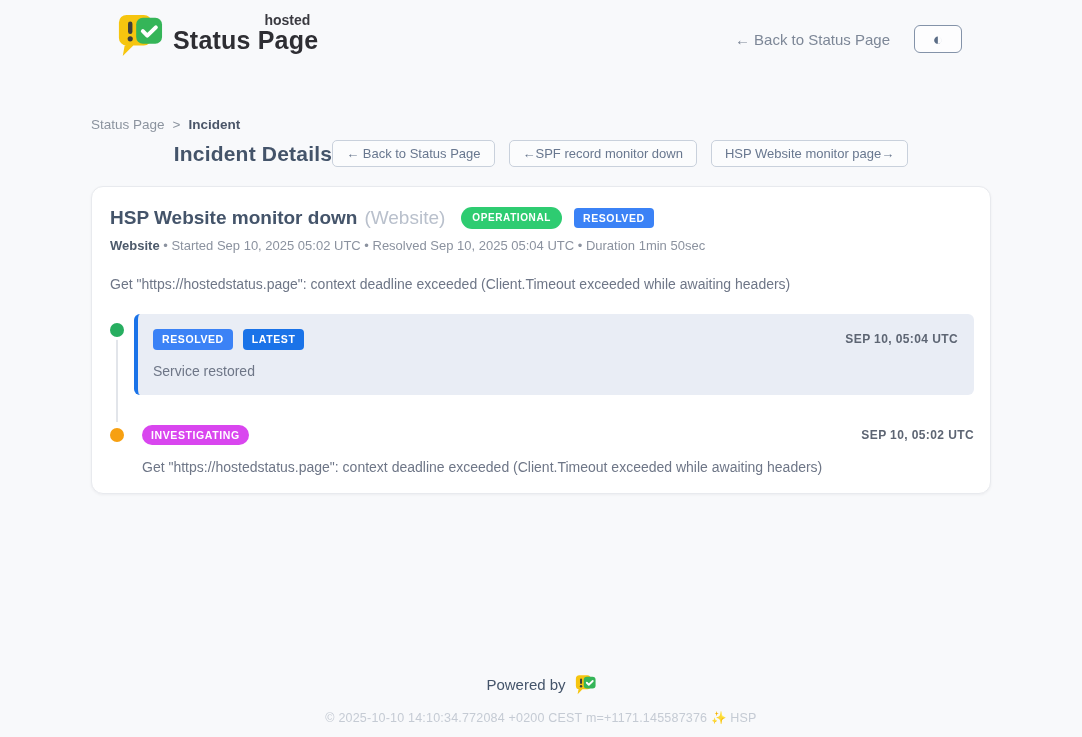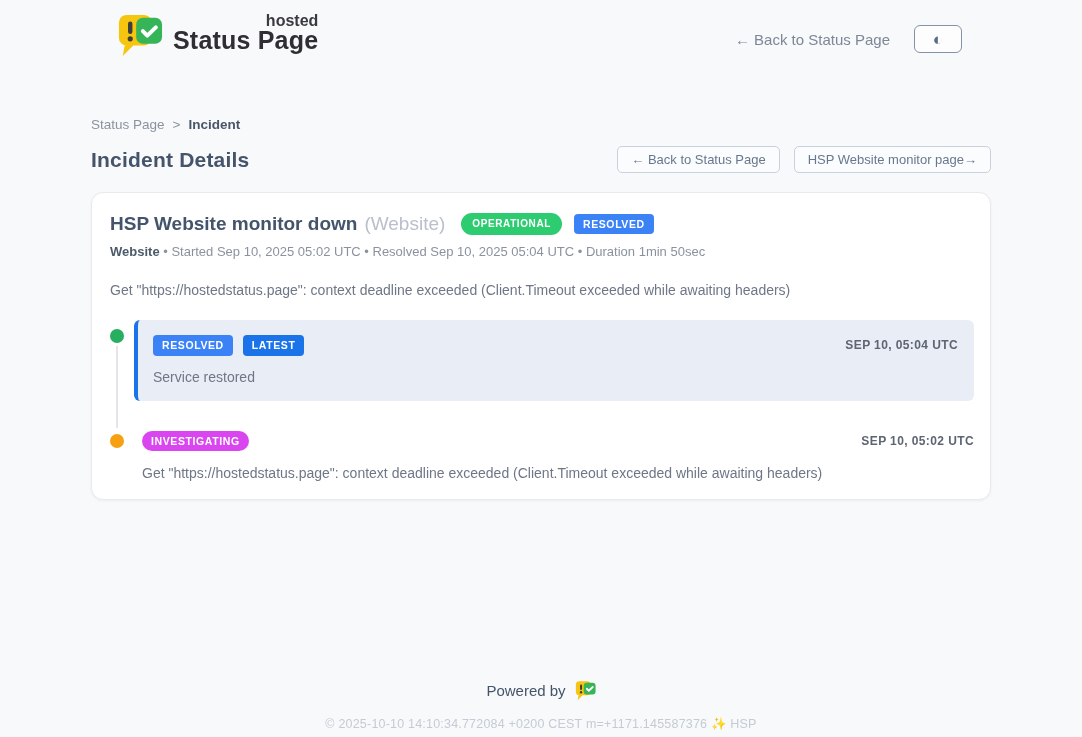--- a/index.html
+++ b/index.html
@@ -5,33 +5,33 @@
   * { margin:0; padding:0; box-sizing:border-box; }
   html,body { background:#f8f9fb; }
   body { font-family:"Liberation Sans", sans-serif; }
   .page { width:1082px; height:737px; background:#f8f9fb; overflow:hidden; position:relative; }
 
   
   header { display:flex; justify-content:space-between; align-items:flex-start; padding:12px 120px 0 117px; }
   .logo { display:flex; align-items:center; gap:10px; cursor:pointer; }
   .logo-text { position:relative; padding-top:10px; }
   .brand { font-size:25px; font-weight:700; color:#2e2e33; letter-spacing:.2px; }
-  .hosted { position:absolute; top:-4px; right:0; font-size:16px; color:#3a3a40; font-weight:600; }
+  .hosted { position:absolute; top:-4px; right:8px; font-size:14px; color:#3a3a40; font-weight:600; }
   .header-right { display:flex; align-items:center; gap:24px; margin-top:13px; }
   .back-link { font-size:15px; color:#7d8797; text-decoration:none; cursor:pointer; }
   .theme-toggle { width:48px; height:28px; background:#fdfdfe; border:1px solid #8493a9; border-radius:6px; display:flex; align-items:center; justify-content:center; cursor:pointer; }
   .theme-toggle span { font-size:17px; line-height:1; color:#5b6d86; }
 
   
   .container { width:900px; margin:0 auto; }
   .breadcrumb { margin-top:59px; font-size:13.5px; color:#8b939e; display:flex; gap:8px; align-items:center; }
   .breadcrumb a { color:#8b939e; text-decoration:none; cursor:pointer; }
   .breadcrumb .current { color:#4a5568; font-weight:700; }
 
-  .title-row { margin-top:14px; display:flex; justify-content:space-between; align-items:center; }
+  .title-row { margin-top:8px; display:flex; justify-content:center; align-items:center; }
   h1 { font-size:21px; font-weight:700; color:#44546a; letter-spacing:.2px; }
   .nav-buttons { display:flex; gap:14px; }
   .nav-buttons button { height:27px; padding:0 13px; font-size:13px; color:#68778f; background:#fbfcfd; border:1px solid #c9d1dc; border-radius:5px; cursor:pointer; font-family:inherit; }
 
   
   .card { margin-top:19px; background:#ffffff; border:1px solid #e8eaee; border-radius:12px; box-shadow:0 1px 3px rgba(16,24,40,.05); padding:20px 16px 18px 18px; }
   .card-title-row { display:flex; align-items:center; }
   .card-title { font-size:19px; font-weight:700; color:#44546a; }
   .card-component { font-size:19px; font-weight:400; color:#b9c0cc; margin-left:7px; }
   .badge { display:inline-block; color:#fff; font-weight:700; font-size:10.5px; letter-spacing:.6px; padding:4px 9px; border-radius:4px; line-height:1.2; }
@@ -99,20 +99,21 @@
     <nav class="breadcrumb">
       <a>Status Page</a>
       <span>&gt;</span>
       <span class="current">Incident</span>
     </nav>
 
     <div class="title-row">
       <h1>Incident Details</h1>
       <div class="nav-buttons">
         <button>← Back to Status Page</button>
+        <button>←SPF record monitor down</button>
         <button>HSP Website monitor page→</button>
       </div>
     </div>
 
     <section class="card">
       <div class="card-title-row">
         <span class="card-title">HSP Website monitor down</span>
         <span class="card-component">(Website)</span>
         <span class="badge pill bg-operational">OPERATIONAL</span>
         <span class="badge bg-resolved">RESOLVED</span>

